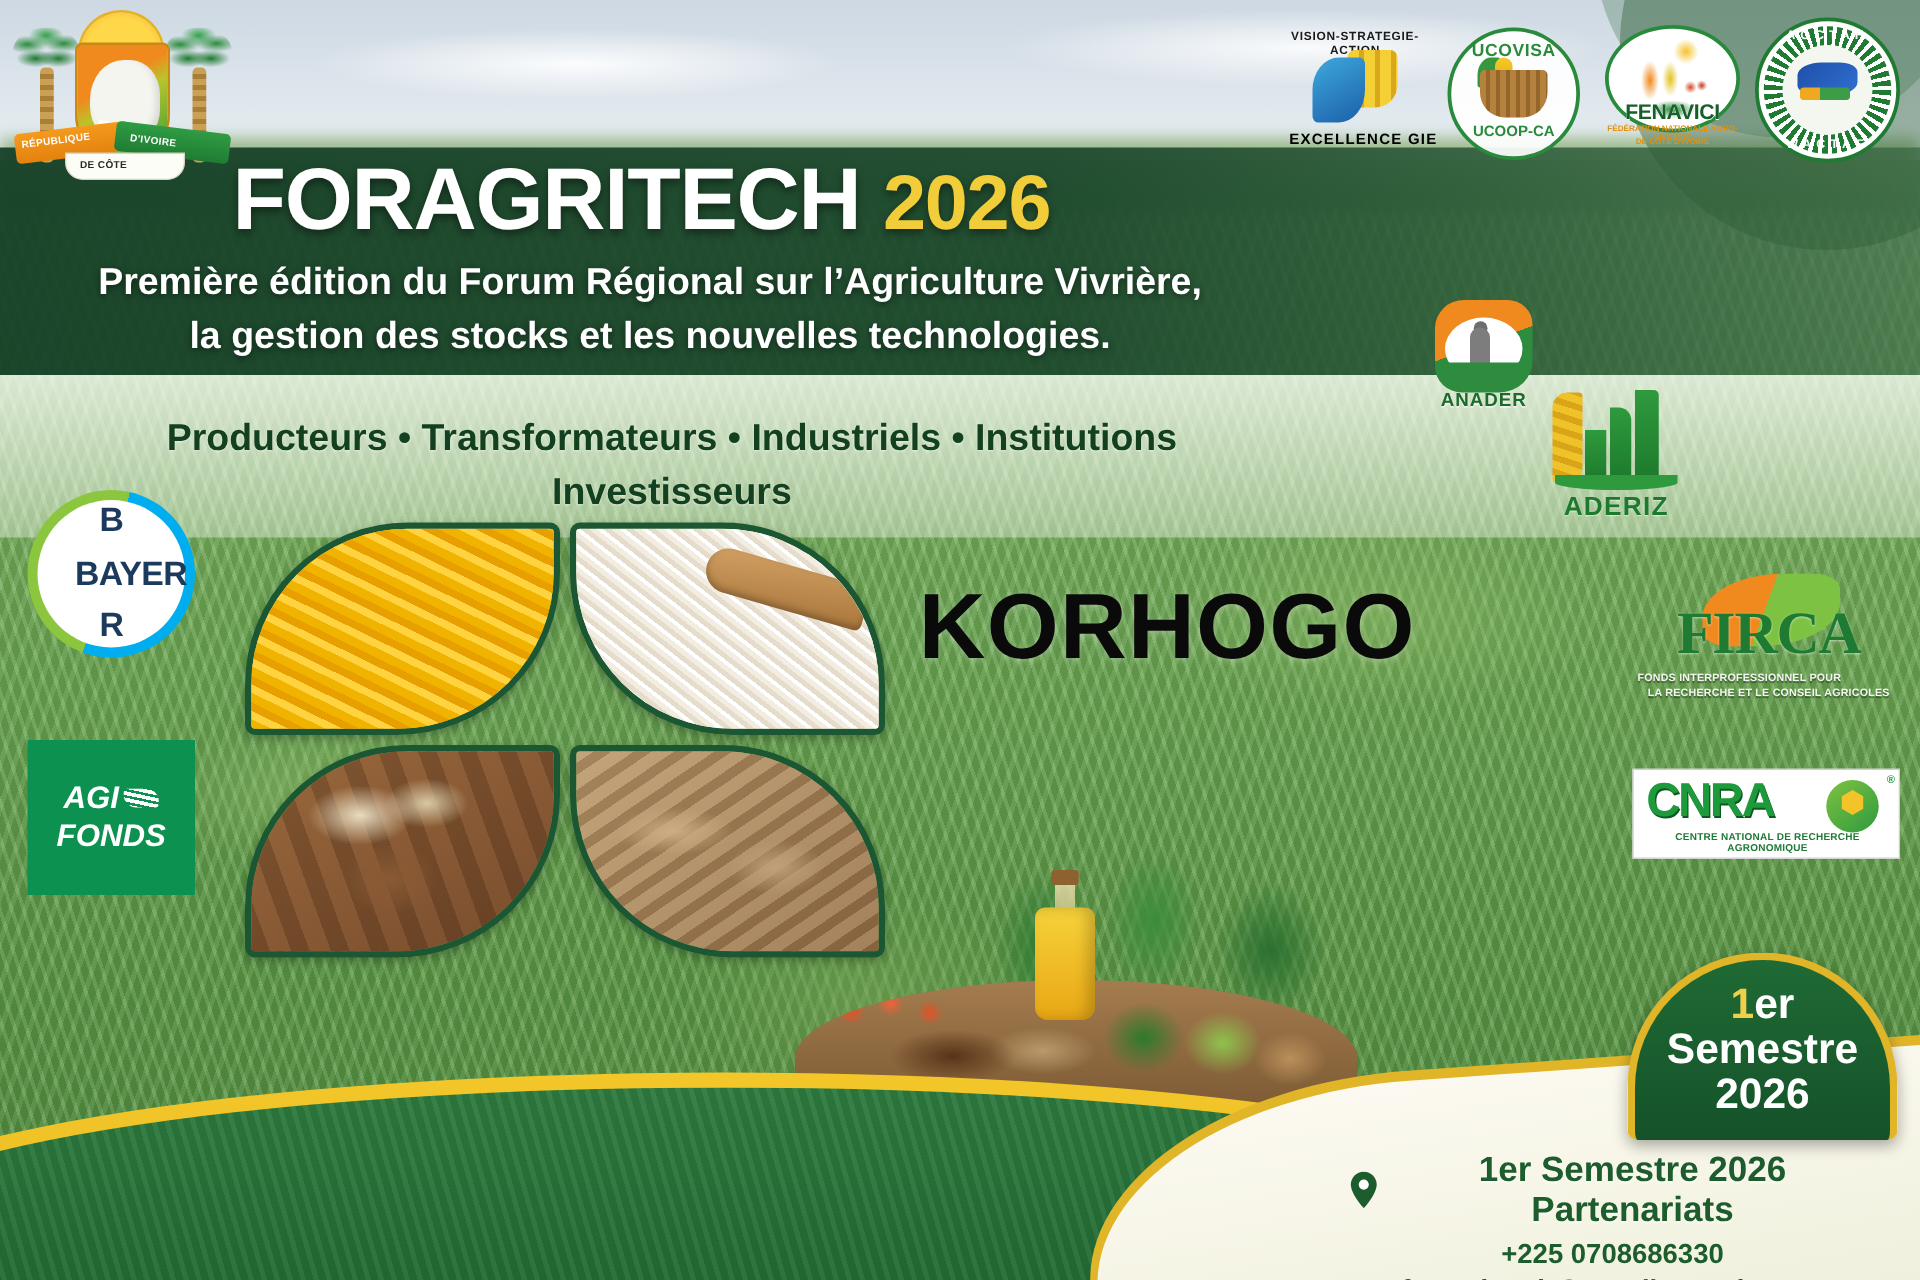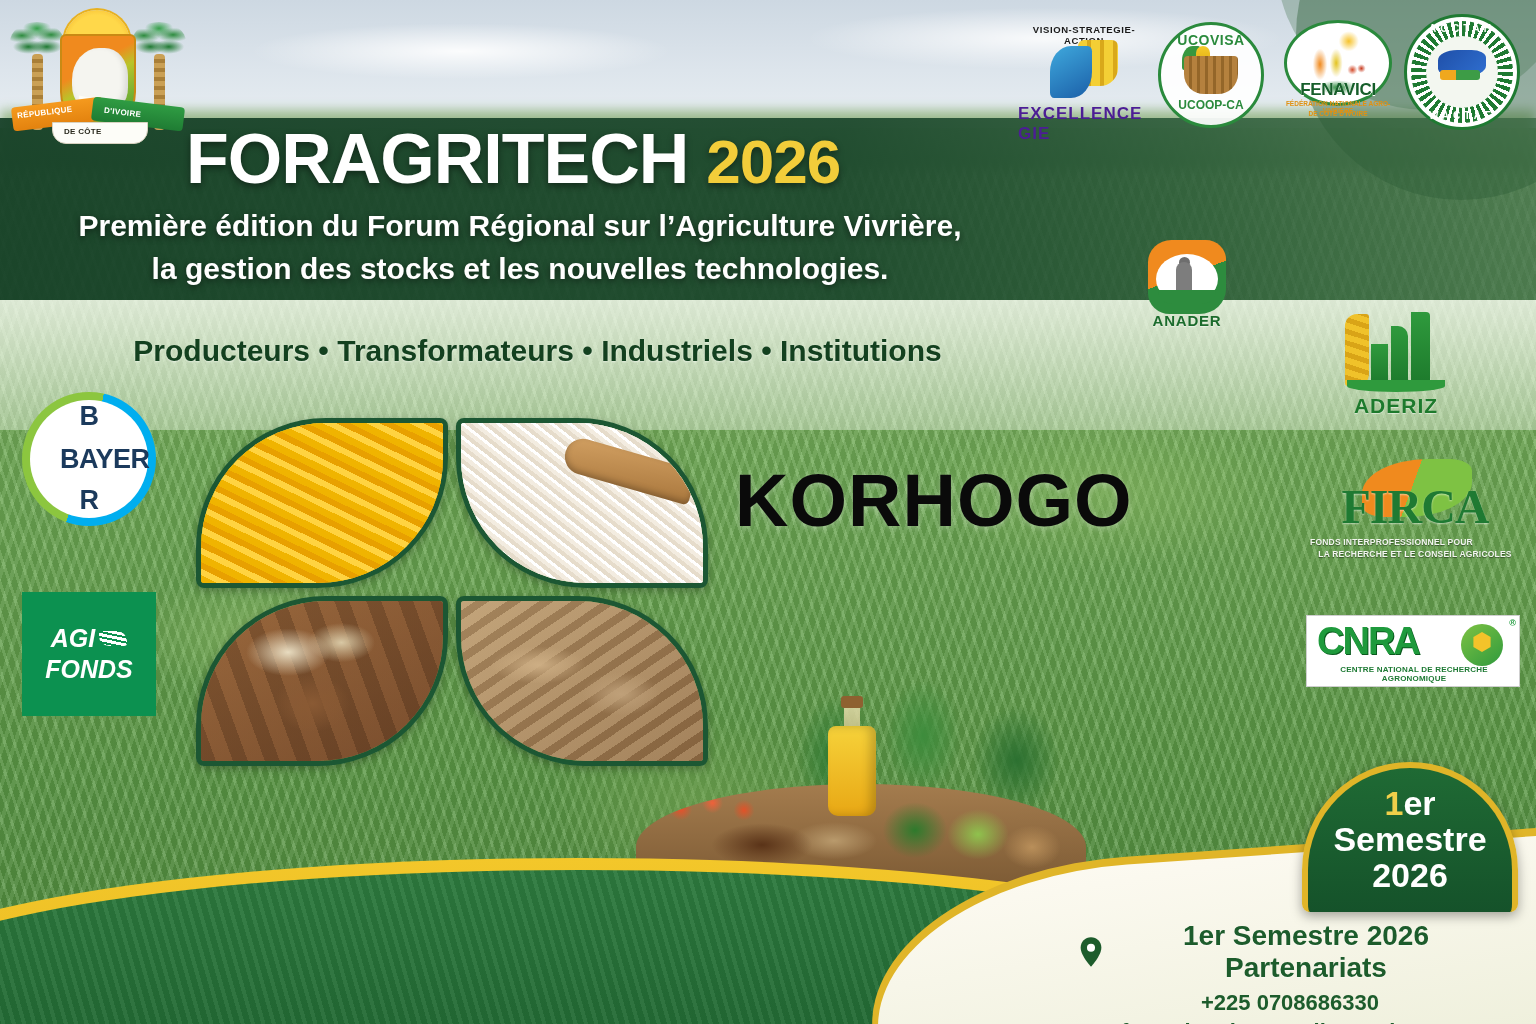--- a/index.html
+++ b/index.html
@@ -372,22 +372,22 @@
     border-radius:50% 10% 50% 10%;
     background:linear-gradient(150deg,#3fa9dd,#1b5fa8);
   }
   .egie-gold {
     position:absolute; left:28px; top:0; width:40px; height:46px;
     border-radius:6px 6px 18px 6px;
     background:repeating-linear-gradient(90deg,#f4cf35 0 9px,#d9a81a 9px 13px);
   }
   .egie-name {
     position:absolute; left:0; top:80px; width:132px;
-    text-align:left; font-size:17px; font-weight:bold;
-    color:#4c1d95; letter-spacing:1px;
+    text-align:right; font-size:12px; font-weight:bold;
+    color:#000000; letter-spacing:1px;
   }
 
   
   .l-ucov { left:1158px; top:22px; width:106px; height:106px; }
   .ucov-ring {
     position:absolute; inset:0; border-radius:50%;
     border:3px solid #2a8a3c; background:rgba(255,255,255,.92);
   }
   .ucov-top {
     position:absolute; left:0; top:10px; width:106px; text-align:center;
@@ -500,21 +500,21 @@
     position:absolute; left:28px; top:50px; width:58px; height:14px;
     border-radius:0 0 28px 28px; background:#2d8c3e;
   }
   .an-name {
     position:absolute; left:0; top:72px; width:114px; text-align:center;
     font-size:15px; font-weight:bold; color:#1b6b2c; letter-spacing:.8px;
     text-shadow:0 1px 1px rgba(255,255,255,.6);
   }
 
   
-  .l-aderiz { left:1331px; top:310px; width:130px; height:108px; }
+  .l-aderiz { left:1228px; top:310px; width:130px; height:108px; }
   .ad-wheat {
     position:absolute; left:14px; top:4px; width:24px; height:72px;
     border-radius:12px 3px 12px 3px;
     background:repeating-linear-gradient(18deg,#f0c22a 0 6px,#d9a417 6px 11px);
   }
   .ad-bar1, .ad-bar2, .ad-bar3 {
     position:absolute; bottom:34px; background:linear-gradient(#2f9a3d,#1d7a2c);
   }
   .ad-bar1 { left:40px; width:17px; height:40px; }
   .ad-bar2 { left:60px; width:17px; height:58px; border-radius:0 10px 0 0; }
@@ -700,20 +700,21 @@
     <div class="title-year">2026</div>
   </div>
 
   <div class="subtitle">
     <div>Première édition du Forum Régional sur l’Agriculture Vivrière,</div>
     <div>la gestion des stocks et les nouvelles technologies.</div>
   </div>
 
   <div class="audience">
     <div>Producteurs • Transformateurs • Industriels • Institutions</div>
+    <div class="line2">Investisseurs</div>
   </div>
 
   <div class="logo l-bayer">
     <div class="by-ring"></div>
     <div class="by-inner"></div>
     <div class="by-v">
       <span>B</span>
       <span>R</span>
     </div>
     <div class="by-h">BAYER</div>

